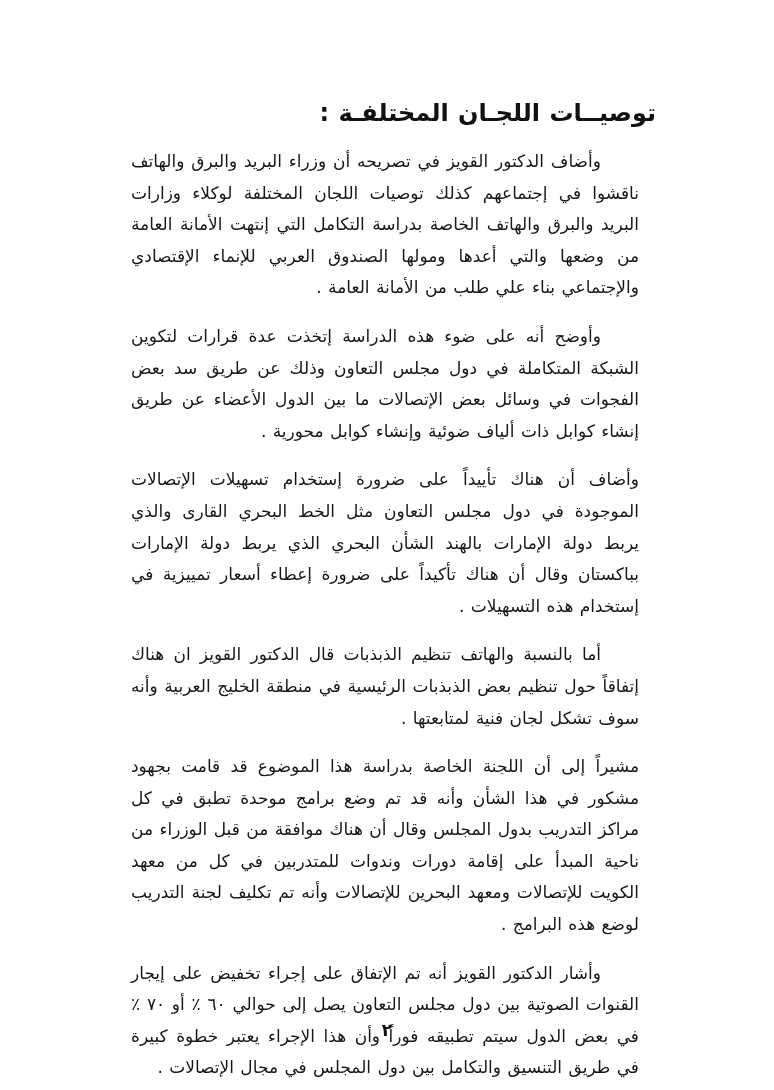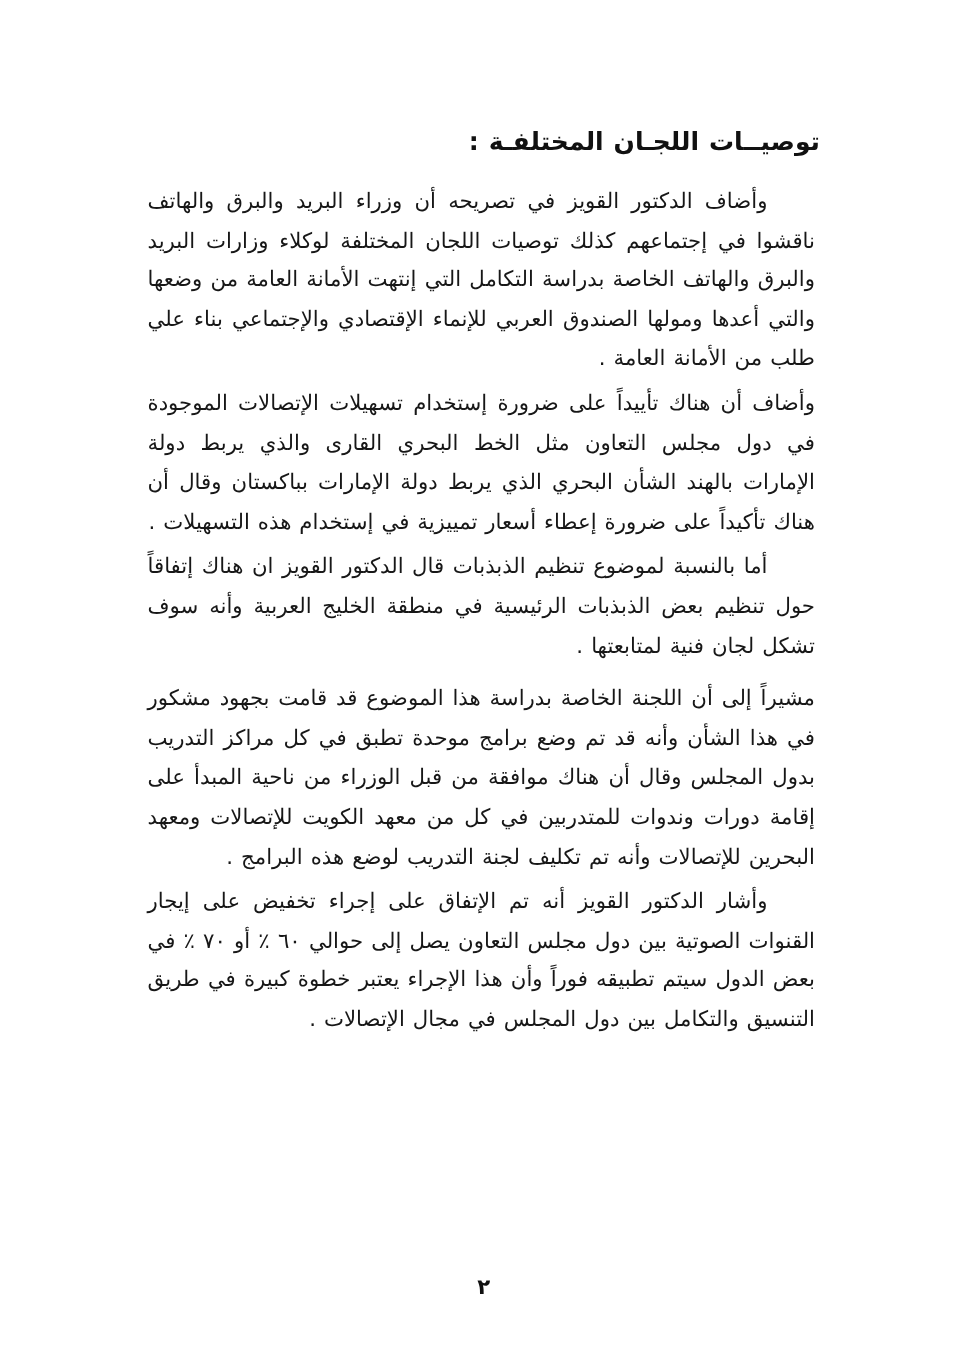--- a/index.html
+++ b/index.html
@@ -21,29 +21,29 @@
     top: 98px;
     right: 118px;
     width: 542px;
     direction: rtl;
     text-align: justify;
     font-size: 17px;
     line-height: 31.6px;
     word-spacing: 1px;
   }
   .doc-title {
-    font-size: 20px;
+    font-size: 24px;
     font-weight: bold;
     line-height: 30px;
     margin: 0 0 18px 0;
     text-align: right;
     color: #111111;
   }
   .para {
-    margin: 4px;
+    margin: 17px;
     padding: 0;
   }
   .para.indent {
     text-indent: 38px;
   }
   .para.gap-before {
     margin-top: 11px;
   }
   .page-number {
     position: absolute;
@@ -59,24 +59,25 @@
 </style>
 </head>
 <body>
 
 <div class="page">
   <div class="content">
     <h1 class="doc-title">توصيــات اللجـان المختلفـة :</h1>
 
     <p class="para indent">وأضاف الدكتور القويز في تصريحه أن وزراء البريد والبرق والهاتف ناقشوا في إجتماعهم كذلك توصيات اللجان المختلفة لوكلاء وزارات البريد والبرق والهاتف الخاصة بدراسة التكامل التي إنتهت الأمانة العامة من وضعها والتي أعدها ومولها الصندوق العربي للإنماء الإقتصادي والإجتماعي بناء علي طلب من الأمانة العامة .</p>
 
+    <p class="para indent">وأوضح أنه على ضوء هذه الدراسة إتخذت عدة قرارات لتكوين الشبكة المتكاملة في دول مجلس التعاون وذلك عن طريق سد بعض الفجوات في وسائل بعض الإتصالات ما بين الدول الأعضاء عن طريق إنشاء كوابل ذات ألياف ضوئية وإنشاء كوابل محورية .</p>
 
     <p class="para">وأضاف أن هناك تأييداً على ضرورة إستخدام تسهيلات الإتصالات الموجودة في دول مجلس التعاون مثل الخط البحري القارى والذي يربط دولة الإمارات بالهند الشأن البحري الذي يربط دولة الإمارات بباكستان وقال أن هناك تأكيداً على ضرورة إعطاء أسعار تمييزية في إستخدام هذه التسهيلات .</p>
 
-    <p class="para indent">أما بالنسبة لموضوع تنظيم الذبذبات قال الدكتور القويز ان هناك إتفاقاً حول تنظيم بعض الذبذبات الرئيسية في منطقة الخليج العربية وأنه سوف تشكل لجان فنية لمتابعتها .</p>
+    <p class="para indent">أما بالنسبة والهاتف تنظيم الذبذبات قال الدكتور القويز ان هناك إتفاقاً حول تنظيم بعض الذبذبات الرئيسية في منطقة الخليج العربية وأنه سوف تشكل لجان فنية لمتابعتها .</p>
 
 
 
     <p class="para gap-before">مشيراً إلى أن اللجنة الخاصة بدراسة هذا الموضوع قد قامت بجهود مشكور في هذا الشأن وأنه قد تم وضع برامج موحدة تطبق في كل مراكز التدريب بدول المجلس وقال أن هناك موافقة من قبل الوزراء من ناحية المبدأ على إقامة دورات وندوات للمتدربين في كل من معهد الكويت للإتصالات ومعهد البحرين للإتصالات وأنه تم تكليف لجنة التدريب لوضع هذه البرامج .</p>
 
     <p class="para indent">وأشار الدكتور القويز أنه تم الإتفاق على إجراء تخفيض على إيجار القنوات الصوتية بين دول مجلس التعاون يصل إلى حوالي ٦٠ ٪ أو ٧٠ ٪ في بعض الدول سيتم تطبيقه فوراً وأن هذا الإجراء يعتبر خطوة كبيرة في طريق التنسيق والتكامل بين دول المجلس في مجال الإتصالات .</p>
   </div>
 
   <div class="page-number">٢</div>
 </div>

